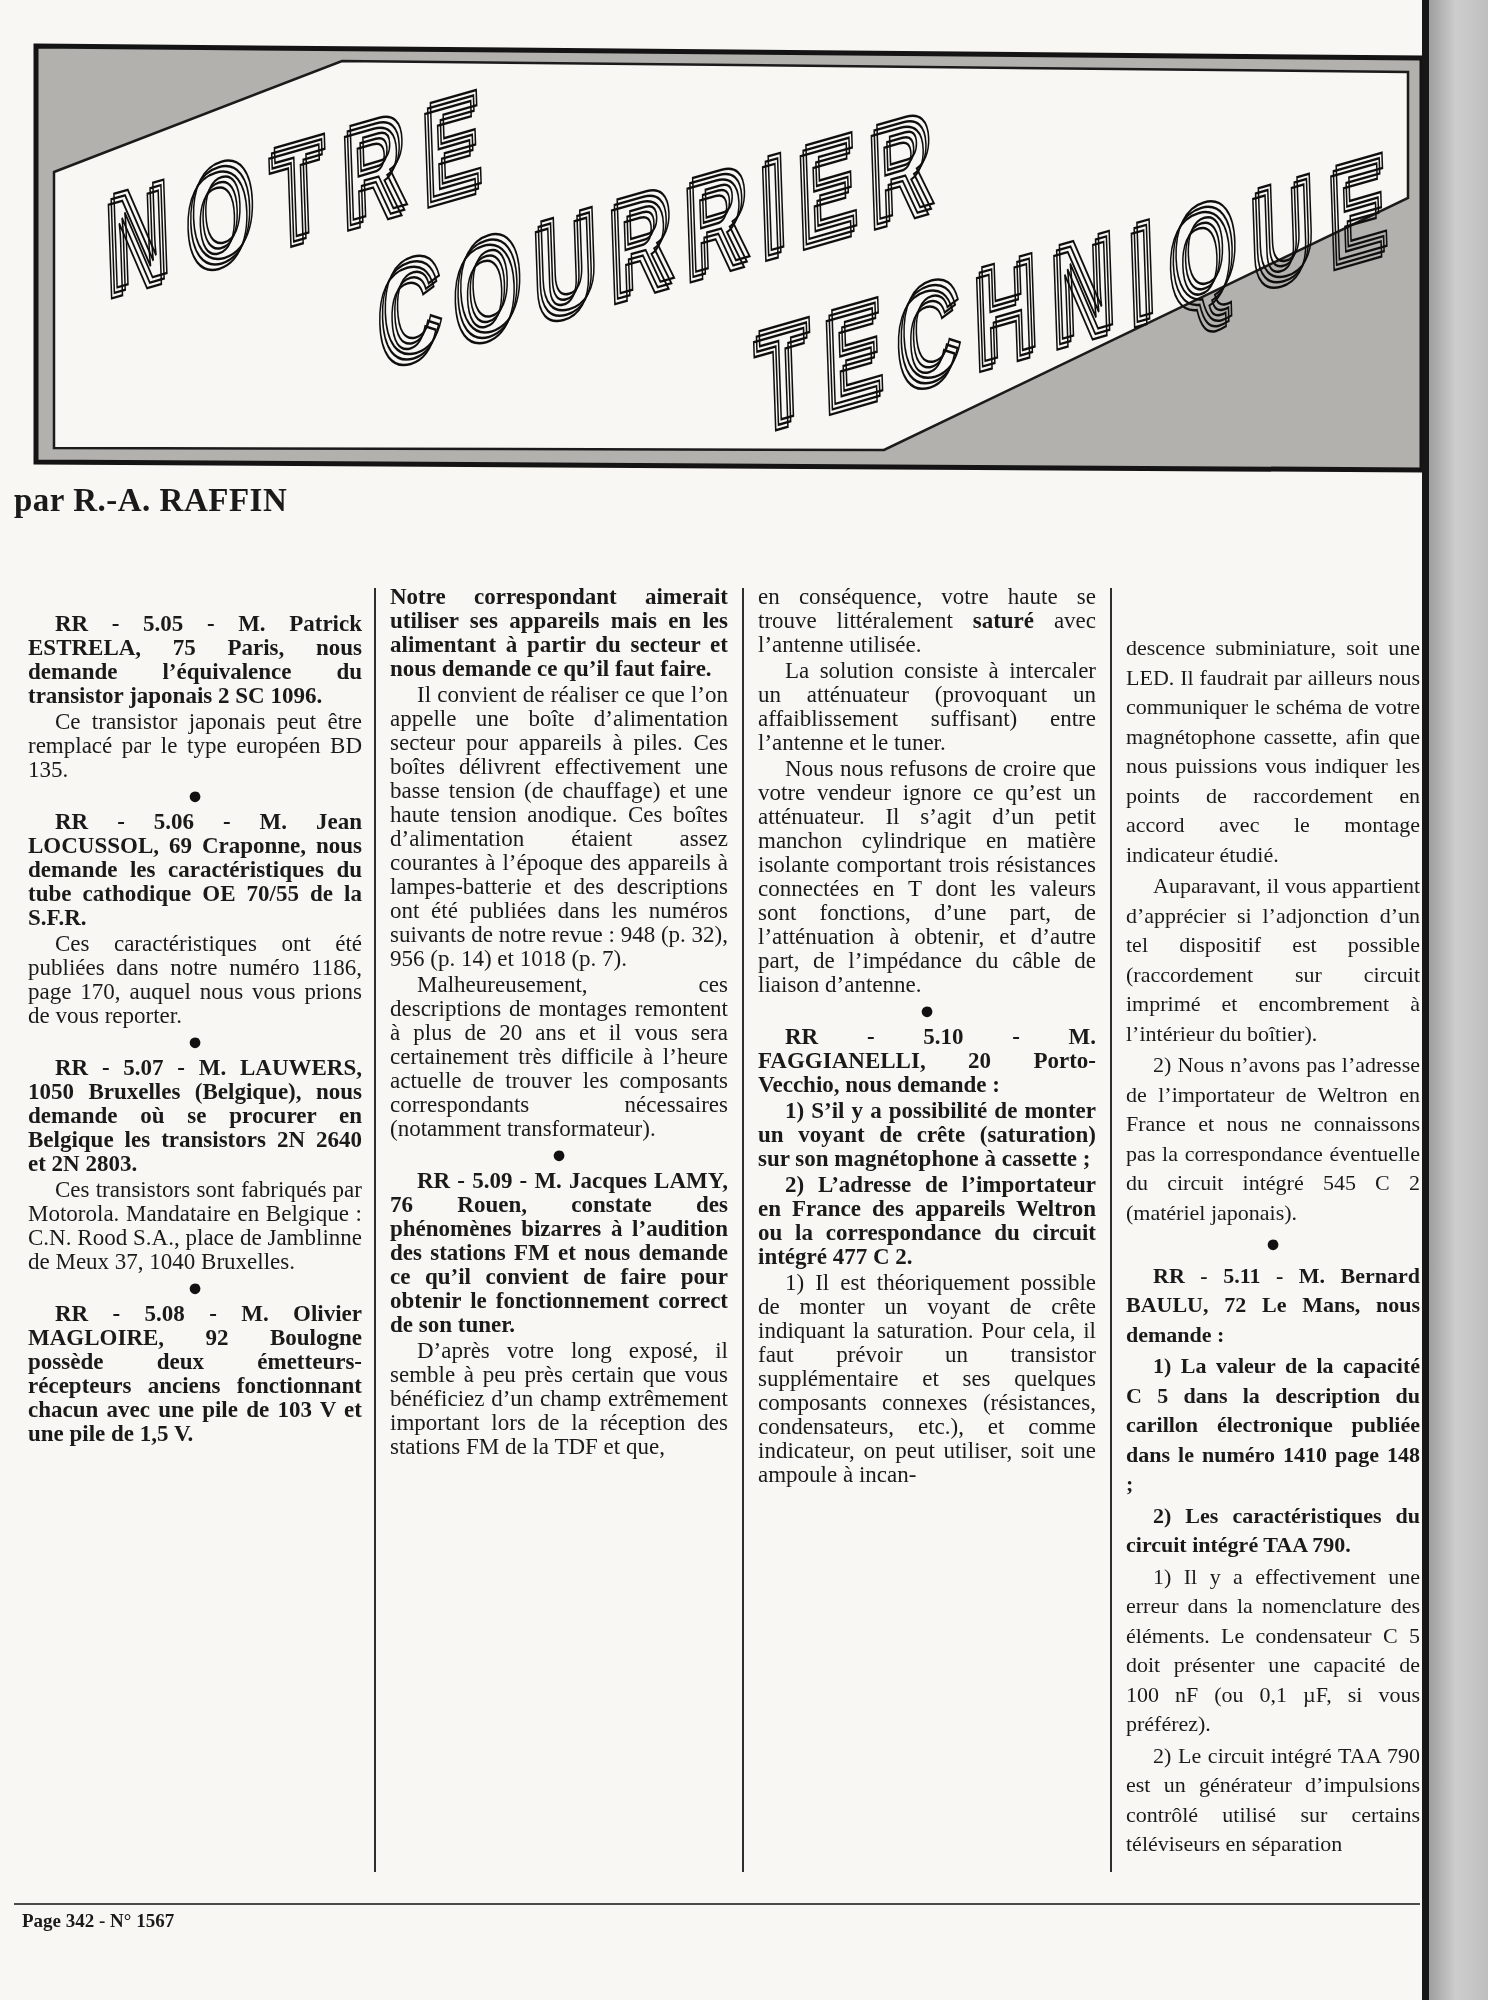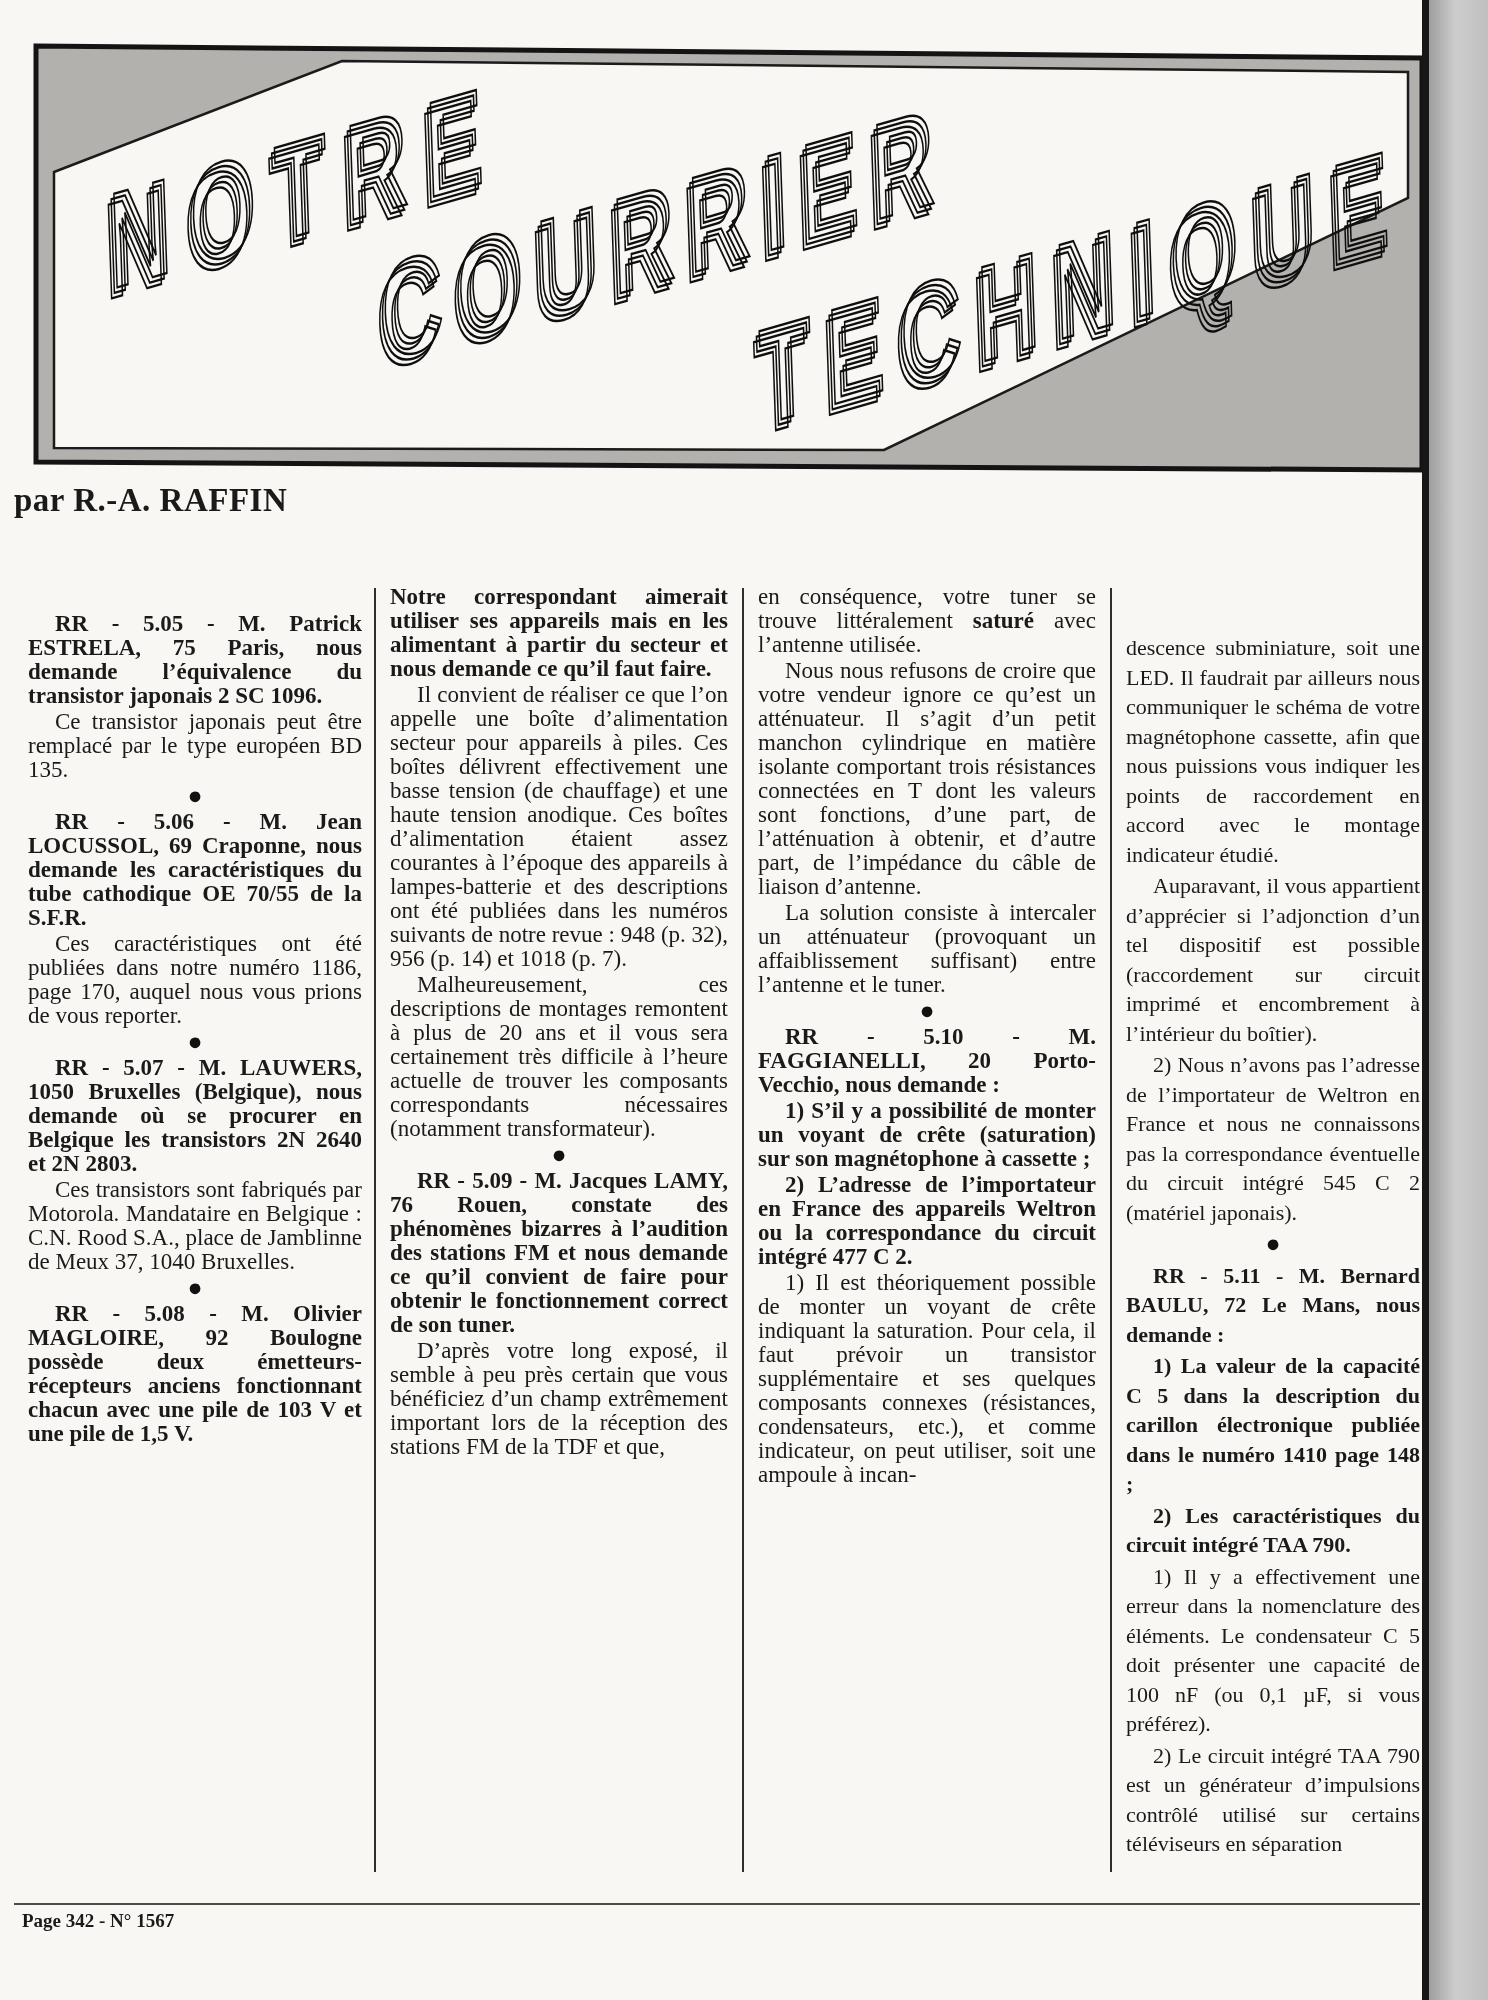--- a/index.html
+++ b/index.html
@@ -93,23 +93,23 @@
   <div class="col" id="col2">
     <p class="q noind">Notre correspondant aimerait utiliser ses appareils mais en les alimentant à partir du secteur et nous demande ce qu’il faut faire.</p>
     <p class="ans">Il convient de réaliser ce que l’on appelle une boîte d’alimentation secteur pour appareils à piles. Ces boîtes délivrent effectivement une basse tension (de chauffage) et une haute tension anodique. Ces boîtes d’alimentation étaient assez courantes à l’époque des appareils à lampes-batterie et des descriptions ont été publiées dans les numéros suivants de notre revue : 948 (p. 32), 956 (p. 14) et 1018 (p. 7).</p>
     <p class="ans">Malheureusement, ces descriptions de montages remontent à plus de 20 ans et il vous sera certainement très difficile à l’heure actuelle de trouver les composants correspondants nécessaires (notamment transformateur).</p>
     <p class="bullet">●</p>
     <p class="q">RR - 5.09 - M. Jacques LAMY, 76 Rouen, constate des phénomènes bizarres à l’audition des stations FM et nous demande ce qu’il convient de faire pour obtenir le fonctionnement correct de son tuner.</p>
     <p class="ans">D’après votre long exposé, il semble à peu près certain que vous bénéficiez d’un champ extrêmement important lors de la réception des stations FM de la TDF et que,</p>
   </div>
 
   <div class="col" id="col3">
-    <p class="ans noind"><span>en conséquence, votre tuner se trouve littéralement</span> <b>saturé</b> <span>avec l’antenne utilisée.</span></p>
+    <p class="ans noind"><span>en conséquence, votre haute se trouve littéralement</span> <b>saturé</b> <span>avec l’antenne utilisée.</span></p>
+    <p class="ans">La solution consiste à intercaler un atténuateur (provoquant un affaiblissement suffisant) entre l’antenne et le tuner.</p>
     <p class="ans">Nous nous refusons de croire que votre vendeur ignore ce qu’est un atténuateur. Il s’agit d’un petit manchon cylindrique en matière isolante comportant trois résistances connectées en T dont les valeurs sont fonctions, d’une part, de l’atténuation à obtenir, et d’autre part, de l’impédance du câble de liaison d’antenne.</p>
-    <p class="ans">La solution consiste à intercaler un atténuateur (provoquant un affaiblissement suffisant) entre l’antenne et le tuner.</p>
     <p class="bullet">●</p>
     <p class="q">RR - 5.10 - M. FAGGIANELLI, 20 Porto-Vecchio, nous demande :</p>
     <p class="q">1) S’il y a possibilité de monter un voyant de crête (saturation) sur son magnétophone à cassette ;</p>
     <p class="q">2) L’adresse de l’importateur en France des appareils Weltron ou la correspondance du circuit intégré 477 C 2.</p>
     <p class="ans">1) Il est théoriquement possible de monter un voyant de crête indiquant la saturation. Pour cela, il faut prévoir un transistor supplémentaire et ses quelques composants connexes (résistances, condensateurs, etc.), et comme indicateur, on peut utiliser, soit une ampoule à incan-</p>
   </div>
 
   <div class="col" id="col4">
     <p class="ans noind">descence subminiature, soit une LED. Il faudrait par ailleurs nous communiquer le schéma de votre magnétophone cassette, afin que nous puissions vous indiquer les points de raccordement en accord avec le montage indicateur étudié.</p>
     <p class="ans">Auparavant, il vous appartient d’apprécier si l’adjonction d’un tel dispositif est possible (raccordement sur circuit imprimé et encombrement à l’intérieur du boîtier).</p>

